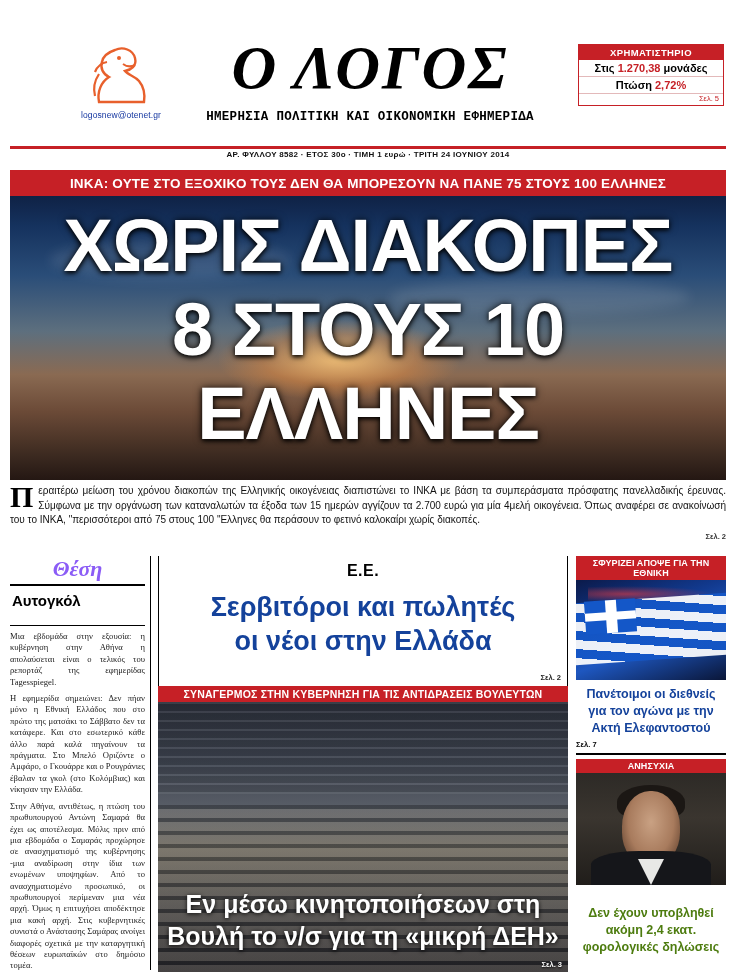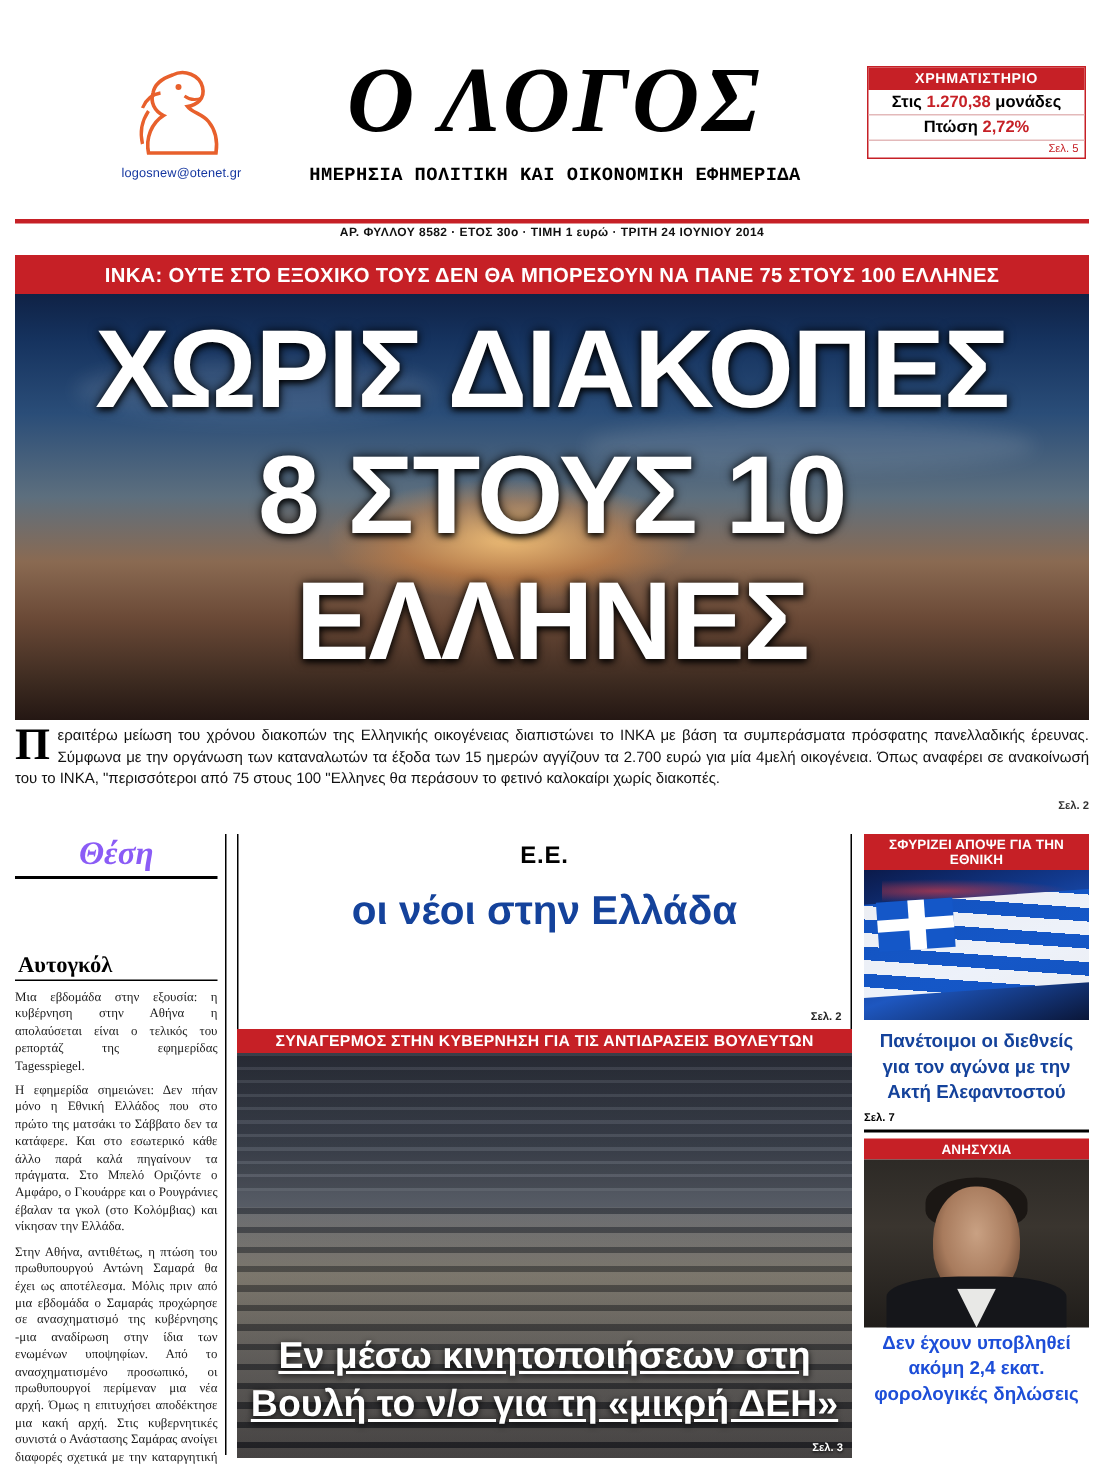--- a/index.html
+++ b/index.html
@@ -215,26 +215,25 @@
     padding-bottom: 2px;
   }
   .thesi-word {
     font-family: "Liberation Serif", serif;
     font-weight: bold;
     font-style: italic;
     font-size: 22px;
     color: #8b5cf6;
   }
   .autogol {
-    font-family: Liberation Serif, serif;
+    font-family: Liberation Sans, sans-serif;
     font-weight: bold;
     font-size: 15px;
-    padding: 6px 0 0 2px;
+    padding: 6px 0 16px 2px;
     border-bottom: 1px solid #000;
-    margin-top: 44px;
   }
   .col-left p {
     font-family: "Liberation Serif", serif;
     font-size: 8.6px;
     line-height: 11.4px;
     text-align: justify;
     margin: 5px 0 0 0;
     color: #1a1a1a;
   }
   .byline {
@@ -292,21 +291,20 @@
   }
   .parl-head {
     position: absolute;
     left: 0; bottom: 20px; width: 100%;
     text-align: center;
     color: #fff;
     font-weight: bold;
     font-size: 25px;
     line-height: 32px;
     text-shadow: 0 1px 4px rgba(0,0,0,0.95);
-    text-decoration: underline;
   }
   .parl-page {
     position: absolute; right: 6px; bottom: 3px;
     color: #fff; font-size: 7.5px; font-weight: bold;
     text-shadow: 0 1px 2px #000;
   }
 
   
   .col-right { position: absolute; left: 566px; top: 0; width: 150px; height: 414px; }
   .r-banner {
@@ -381,25 +379,25 @@
     border-radius: 40% 40% 0 0;
   }
   .shirt {
     position: absolute; left: 50%; bottom: 0; width: 26px; height: 26px;
     transform: translateX(-50%);
     background: #e8e8e6;
     clip-path: polygon(50% 100%, 0 0, 100% 0);
   }
   .r-head2 {
     text-align: center;
-    color: #1d4ed8;
+    color: #4d7c0f;
     font-weight: bold;
     font-size: 12.5px;
     line-height: 17px;
-    padding: 2px 2px 0 2px;
+    padding: 20px 2px 0 2px;
   }
 
   .watermark {
     position: absolute;
     right: 6px;
     bottom: 2px;
     font-size: 11px;
     font-weight: bold;
     color: rgba(255,255,255,0.75);
     letter-spacing: 0.3px;
@@ -471,20 +469,21 @@
     <p>Μια εβδομάδα στην εξουσία: η κυβέρνηση στην Αθήνα η απολαύσεται είναι ο τελικός του ρεπορτάζ της εφημερίδας Tagesspiegel.</p>
     <p>Η εφημερίδα σημειώνει: Δεν πήαν μόνο η Εθνική Ελλάδος που στο πρώτο της ματσάκι το Σάββατο δεν τα κατάφερε. Και στο εσωτερικό κάθε άλλο παρά καλά πηγαίνουν τα πράγματα. Στο Μπελό Οριζόντε ο Αμφάρο, ο Γκουάρρε και ο Ρουγράνιες έβαλαν τα γκολ (στο Κολόμβιας) και νίκησαν την Ελλάδα.</p>
     <p>Στην Αθήνα, αντιθέτως, η πτώση του πρωθυπουργού Αντώνη Σαμαρά θα έχει ως αποτέλεσμα. Μόλις πριν από μια εβδομάδα ο Σαμαράς προχώρησε σε ανασχηματισμό της κυβέρνησης -μια αναδίρωση στην ίδια των ενωμένων υποψηφίων. Από το ανασχηματισμένο προσωπικό, οι πρωθυπουργοί περίμεναν μια νέα αρχή. Όμως η επιτυχήσει αποδέκτησε μια κακή αρχή. Στις κυβερνητικές συνιστά ο Ανάστασης Σαμάρας ανοίγει διαφορές σχετικά με την καταργητική θέσεων ευρωπαϊκών στο δημόσιο τομέα.</p>
     <div class="byline">Ο λογικός</div>
   </div>
 
   <div class="col-mid">
     <div class="ee-box">
       <div class="ee-kicker">Ε.Ε.</div>
       <div class="ee-head">
+        <div>Σερβιτόροι και πωλητές</div>
         <div>οι νέοι στην Ελλάδα</div>
       </div>
       <div class="ee-page">Σελ. 2</div>
     </div>
 
     <div class="parl-banner">ΣΥΝΑΓΕΡΜΟΣ ΣΤΗΝ ΚΥΒΕΡΝΗΣΗ ΓΙΑ ΤΙΣ ΑΝΤΙΔΡΑΣΕΙΣ ΒΟΥΛΕΥΤΩΝ</div>
 
     <div class="parl-photo">
       <div class="parl-ceiling"></div>
       <div class="parl-rows"></div>

